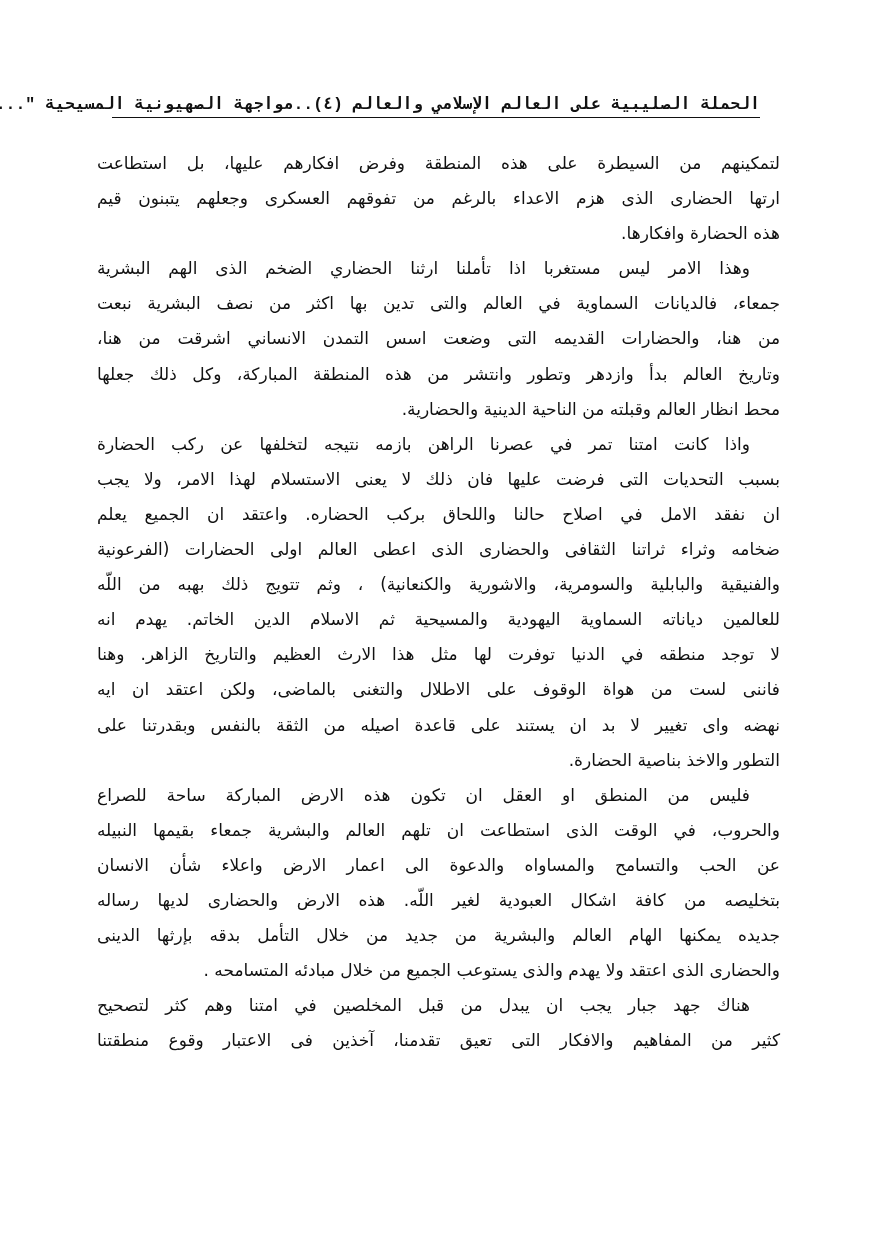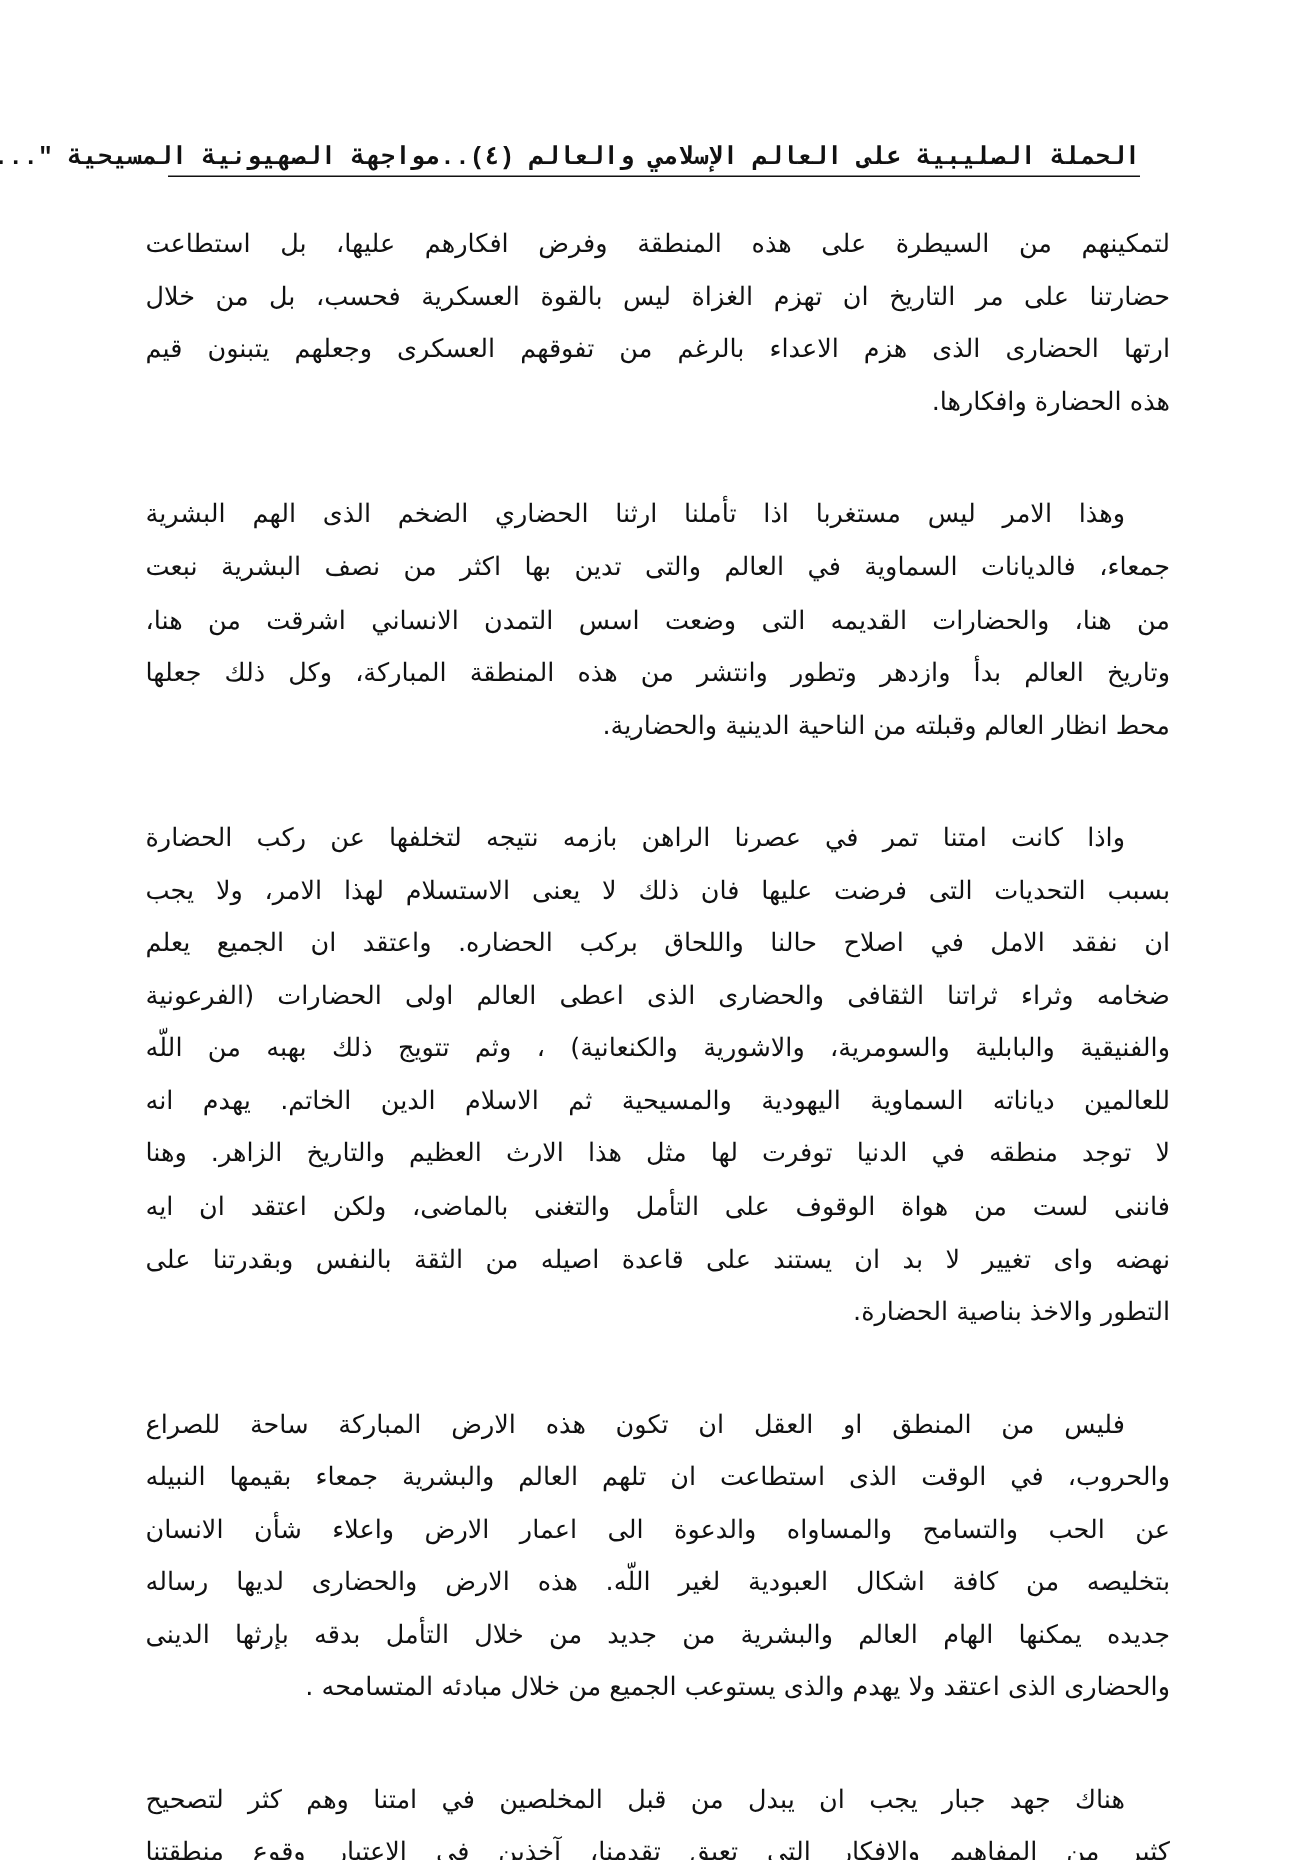--- a/index.html
+++ b/index.html
@@ -68,59 +68,57 @@
       text-align: justify;
       text-align-last: justify;
       height: 35.1px;
       overflow: visible;
     }
     .line.last {
       text-align-last: right;
     }
     .line.indent {
       padding-right: 30px;
-      margin-top: 40px;
     }
   </style>
 </head>
 <body>
 
 <div class="page">
 
   <div class="running-header">
     <span class="header-title">الحملة الصليبية على العالم الإسلامي والعالم (٤)..مواجهة الصهيونية المسيحية "......</span>
     <span class="header-page">(١٤٣)</span>
   </div>
 
   <div class="body-text">
 
     <div class="paragraph">
       <span class="line">لتمكينهم من السيطرة على هذه المنطقة وفرض افكارهم عليها، بل استطاعت</span>
-      <span class="line">حضارتنا على مر التاريخ ان تهزم الغزاة ليس بالقوة العسكرية فحسب، بل من خلال</span>
       <span class="line">ارتها الحضارى الذى هزم الاعداء بالرغم من تفوقهم العسكرى وجعلهم يتبنون قيم</span>
       <span class="line last">هذه الحضارة وافكارها.</span>
     </div>
 
     <div class="paragraph">
       <span class="line indent">وهذا الامر ليس مستغربا اذا تأملنا ارثنا الحضاري الضخم الذى الهم البشرية</span>
       <span class="line">جمعاء، فالديانات السماوية في العالم والتى تدين بها اكثر من نصف البشرية نبعت</span>
       <span class="line">من هنا، والحضارات القديمه التى وضعت اسس التمدن الانساني اشرقت من هنا،</span>
       <span class="line">وتاريخ العالم بدأ وازدهر وتطور وانتشر من هذه المنطقة المباركة، وكل ذلك جعلها</span>
       <span class="line last">محط انظار العالم وقبلته من الناحية الدينية والحضارية.</span>
     </div>
 
     <div class="paragraph">
       <span class="line indent">واذا كانت امتنا تمر في عصرنا الراهن بازمه نتيجه لتخلفها عن ركب الحضارة</span>
       <span class="line">بسبب التحديات التى فرضت عليها فان ذلك لا يعنى الاستسلام لهذا الامر، ولا يجب</span>
       <span class="line">ان نفقد الامل في اصلاح حالنا واللحاق بركب الحضاره. واعتقد ان الجميع يعلم</span>
       <span class="line">ضخامه وثراء ثراتنا الثقافى والحضارى الذى اعطى العالم اولى الحضارات (الفرعونية</span>
       <span class="line">والفنيقية والبابلية والسومرية، والاشورية والكنعانية) ، وثم تتويج ذلك بهبه من اللّه</span>
       <span class="line">للعالمين دياناته السماوية اليهودية والمسيحية ثم الاسلام الدين الخاتم. يهدم انه</span>
       <span class="line">لا توجد منطقه في الدنيا توفرت لها مثل هذا الارث العظيم والتاريخ الزاهر. وهنا</span>
-      <span class="line">فاننى لست من هواة الوقوف على التأمل والتغنى بالماضى، ولكن اعتقد ان ايه</span>
+      <span class="line">فاننى لست من هواة الوقوف على الاطلال والتغنى بالماضى، ولكن اعتقد ان ايه</span>
       <span class="line">نهضه واى تغيير لا بد ان يستند على قاعدة اصيله من الثقة بالنفس وبقدرتنا على</span>
       <span class="line last">التطور والاخذ بناصية الحضارة.</span>
     </div>
 
     <div class="paragraph">
       <span class="line indent">فليس من المنطق او العقل ان تكون هذه الارض المباركة ساحة للصراع</span>
       <span class="line">والحروب، في الوقت الذى استطاعت ان تلهم العالم والبشرية جمعاء بقيمها النبيله</span>
       <span class="line">عن الحب والتسامح والمساواه والدعوة الى اعمار الارض واعلاء شأن الانسان</span>
       <span class="line">بتخليصه من كافة اشكال العبودية لغير اللّه. هذه الارض والحضارى لديها رساله</span>
       <span class="line">جديده يمكنها الهام العالم والبشرية من جديد من خلال التأمل بدقه بإرثها الدينى</span>

